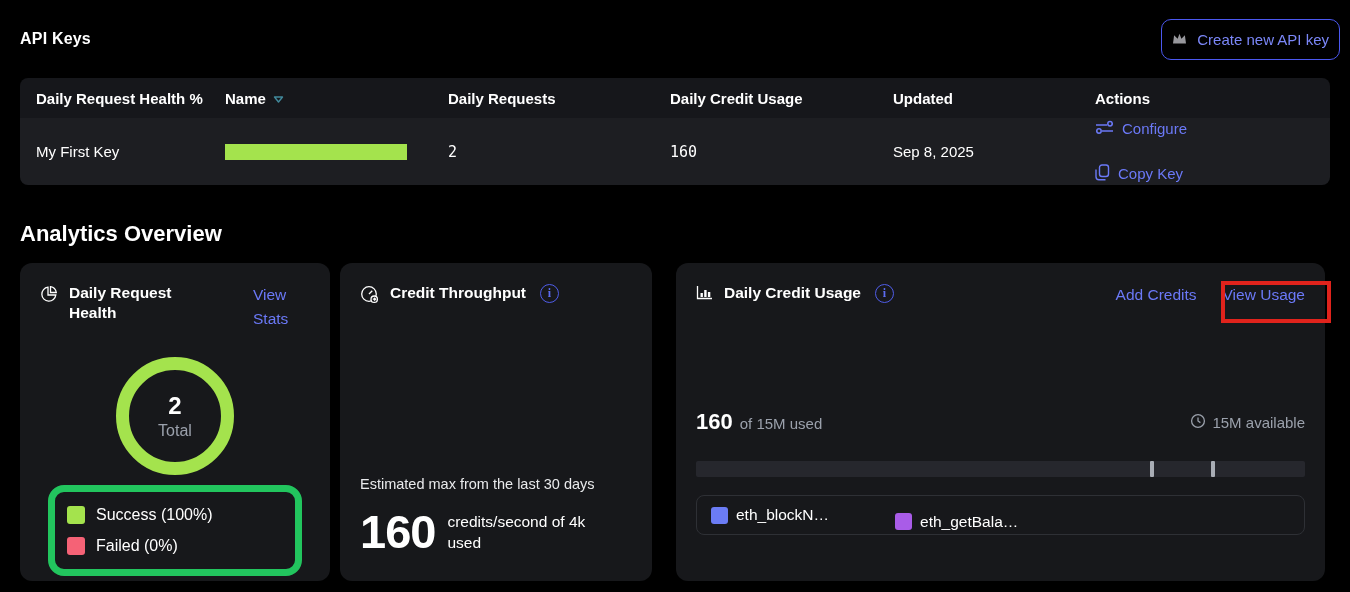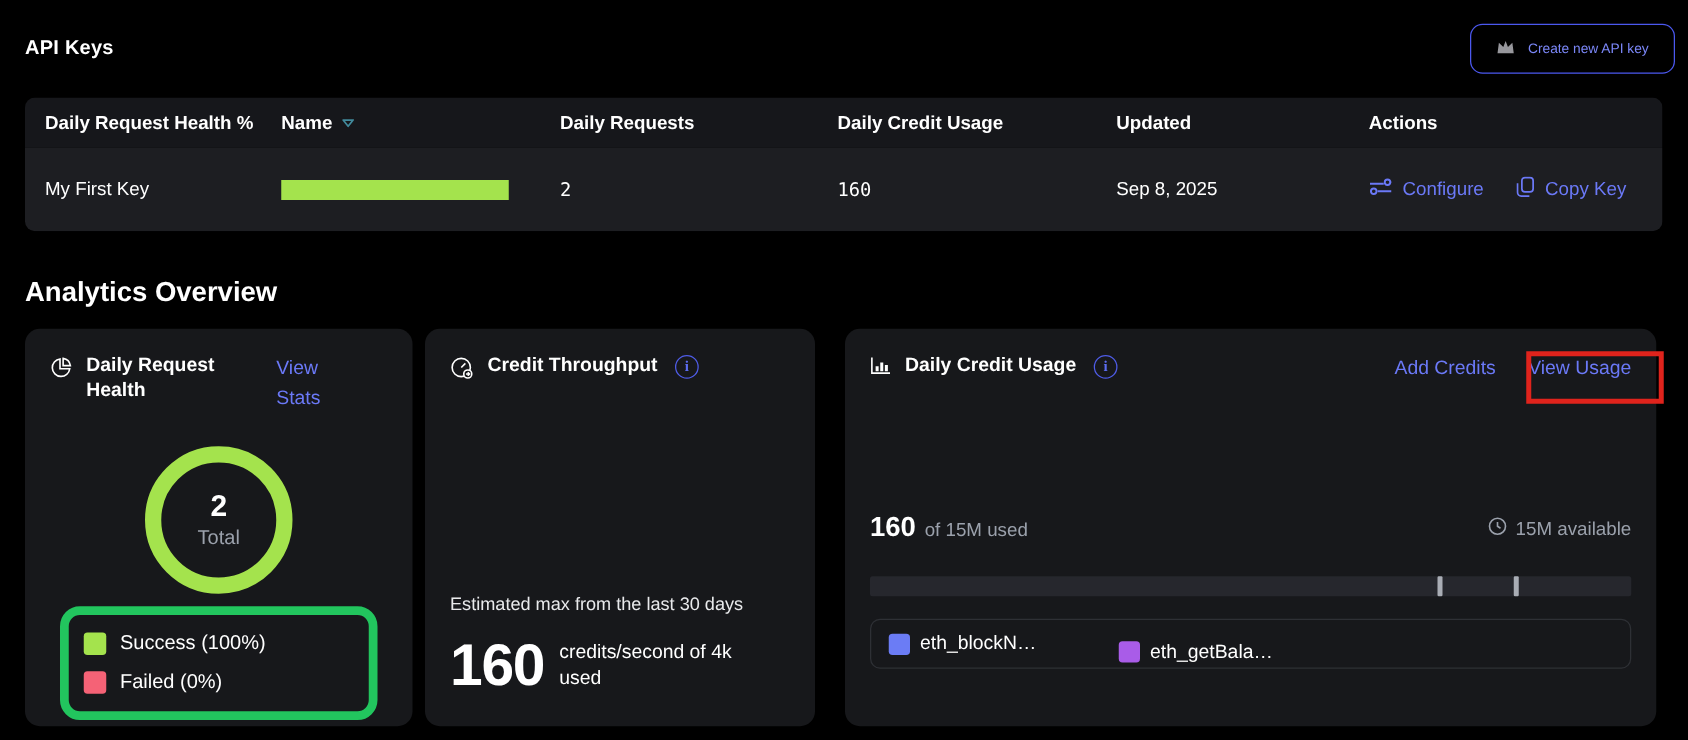--- a/index.html
+++ b/index.html
@@ -16,37 +16,37 @@
   .page-header {
     display: flex; justify-content: space-between; align-items: center;
     padding: 16px 10px 0 20px; height: 62px;
   }
   .page-title { font-size: 16px; font-weight: 700; letter-spacing: .2px; }
   .create-btn {
     display: flex; align-items: center; gap: 10px;
     background: transparent;
     border: 1px solid #4b58ef; border-radius: 10px;
     color: #7b87f8; font-family: inherit;
-    font-size: 11px; padding: 11px 20px; cursor: pointer;
+    font-size: 15px; padding: 11px 10px; cursor: pointer;
   }
 
   
   .table { margin: 16px 20px 0 20px; border-radius: 8px; overflow: hidden; }
   .thead, .trow {
     display: grid;
     grid-template-columns: 189px 223px 222px 223px 202px auto;
     align-items: center; padding-left: 16px;
   }
   .thead { background: #16171b; height: 40px; font-size: 15px; font-weight: 700; }
   .trow  { background: #1d1e22; height: 67px; font-size: 15px; }
   .th { display: flex; align-items: center; gap: 7px; }
   .mono { font-family: "DejaVu Sans Mono", monospace; font-size: 15px; }
   .health-track { width: 182px; height: 16px; background: #26272d; }
   .health-fill { height: 100%; background: #a4e34d; }
-  .actions { display: flex; gap: 26px; }
+  .actions { display: flex; gap: 26px; flex-direction: column; }
   .action-link {
     display: flex; align-items: center; gap: 8px;
     color: #6b79f7; font-size: 15px; text-decoration: none; cursor: pointer;
   }
 
   
   .analytics-title { font-size: 22px; font-weight: 700; margin: 36px 20px 16px 20px; }
   .cards { display: flex; margin: 0 20px; }
   .card {
     background: #17181b; border-radius: 12px; height: 318px;
@@ -54,21 +54,21 @@
   }
   .card-health { width: 310px; }
   .card-throughput { width: 312px; margin-left: 10px; }
   .card-usage { width: 649px; margin-left: 24px; }
 
   .card-head { display: flex; align-items: flex-start; }
   .card-head .hicon { margin-top: 2px; flex: none; }
   .card-title { font-size: 15.5px; font-weight: 700; line-height: 20px; margin-left: 11px; }
   .card-title.wrap { width: 112px; }
   .link { color: #6b79f7; font-size: 15.5px; line-height: 24px; text-decoration: none; cursor: pointer; }
-  .view-stats { margin-left: 40px; width: 46px; }
+  .view-stats { margin-left: 72px; width: 46px; }
   .info-icon {
     width: 19px; height: 19px; border-radius: 50%;
     border: 1.5px solid #4f5ce8; color: #5c6cf0;
     font-size: 12px; font-weight: 700; font-family: "Liberation Serif", serif;
     display: inline-flex; align-items: center; justify-content: center;
     margin-left: 14px; flex: none; margin-top: 1px;
   }
 
   
   .donut-wrap { display: flex; justify-content: center; margin-top: 26px; }

